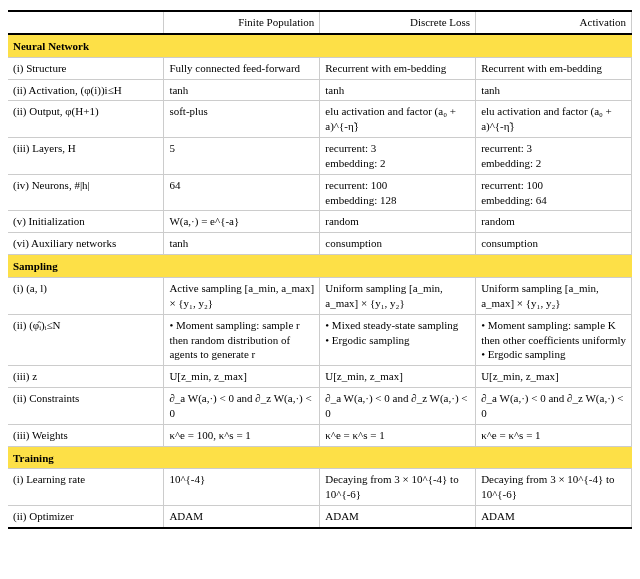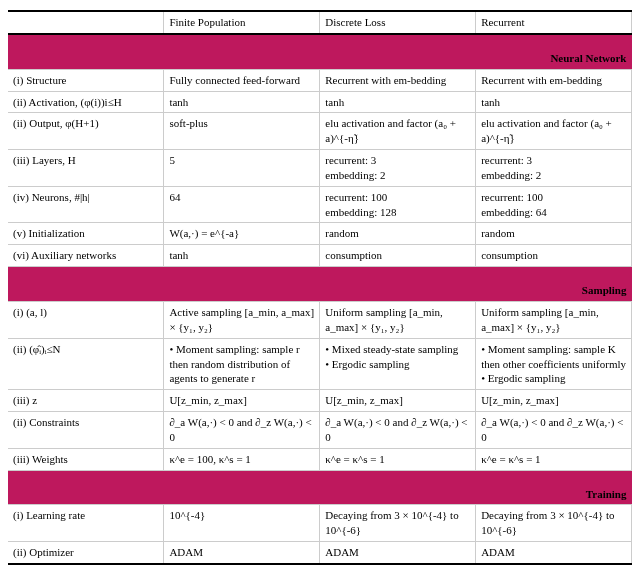--- a/index.html
+++ b/index.html
@@ -17,53 +17,52 @@
       border-collapse: collapse;
       table-layout: fixed;
     }
     th, td {
       border: 1px solid #ccc;
       padding: 3px 5px;
       vertical-align: top;
       line-height: 1.35;
     }
     th {
-      text-align: left;
+      text-align: right;
       font-weight: normal;
       border-top: 2px solid #000;
       border-bottom: 1px solid #000;
     }
     td:first-child {
       width: 120px;
     }
     td:nth-child(2), td:nth-child(3), td:nth-child(4) {
       width: 173px;
     }
     .section-header td {
       font-weight: bold;
       border-top: 1.5px solid #000;
       border-bottom: none;
-      background: #be185d;
-      padding-top: 16px;
-      text-align: right;
+      background: #fde047;
+      padding-top: 4px;
     }
     .last-row td {
       border-bottom: 2px solid #000;
     }
   </style>
 </head>
 <body>
 
 <table>
   <thead>
     <tr>
       <th style="border-left:none; border-top:2px solid #000; border-bottom:2px solid #000;"></th>
       <th style="border-top:2px solid #000; border-bottom:2px solid #000;">Finite Population</th>
       <th style="border-top:2px solid #000; border-bottom:2px solid #000;">Discrete Loss</th>
-      <th style="border-top:2px solid #000; border-bottom:2px solid #000;">Recurrent</th>
+      <th style="border-top:2px solid #000; border-bottom:2px solid #000;">Activation</th>
     </tr>
   </thead>
   <tbody id="table-body">
   <tr class="section-header">
         <td colspan="4" style="border-left: none; border-right: none; border-top: 1.5px solid rgb(0, 0, 0); font-weight: bold;">Neural Network</td>
       </tr>
       <tr>
         <td style="border-left: none;">(i) Structure</td>
         <td>Fully connected feed-forward</td>
         <td>Recurrent with em-bedding</td>

